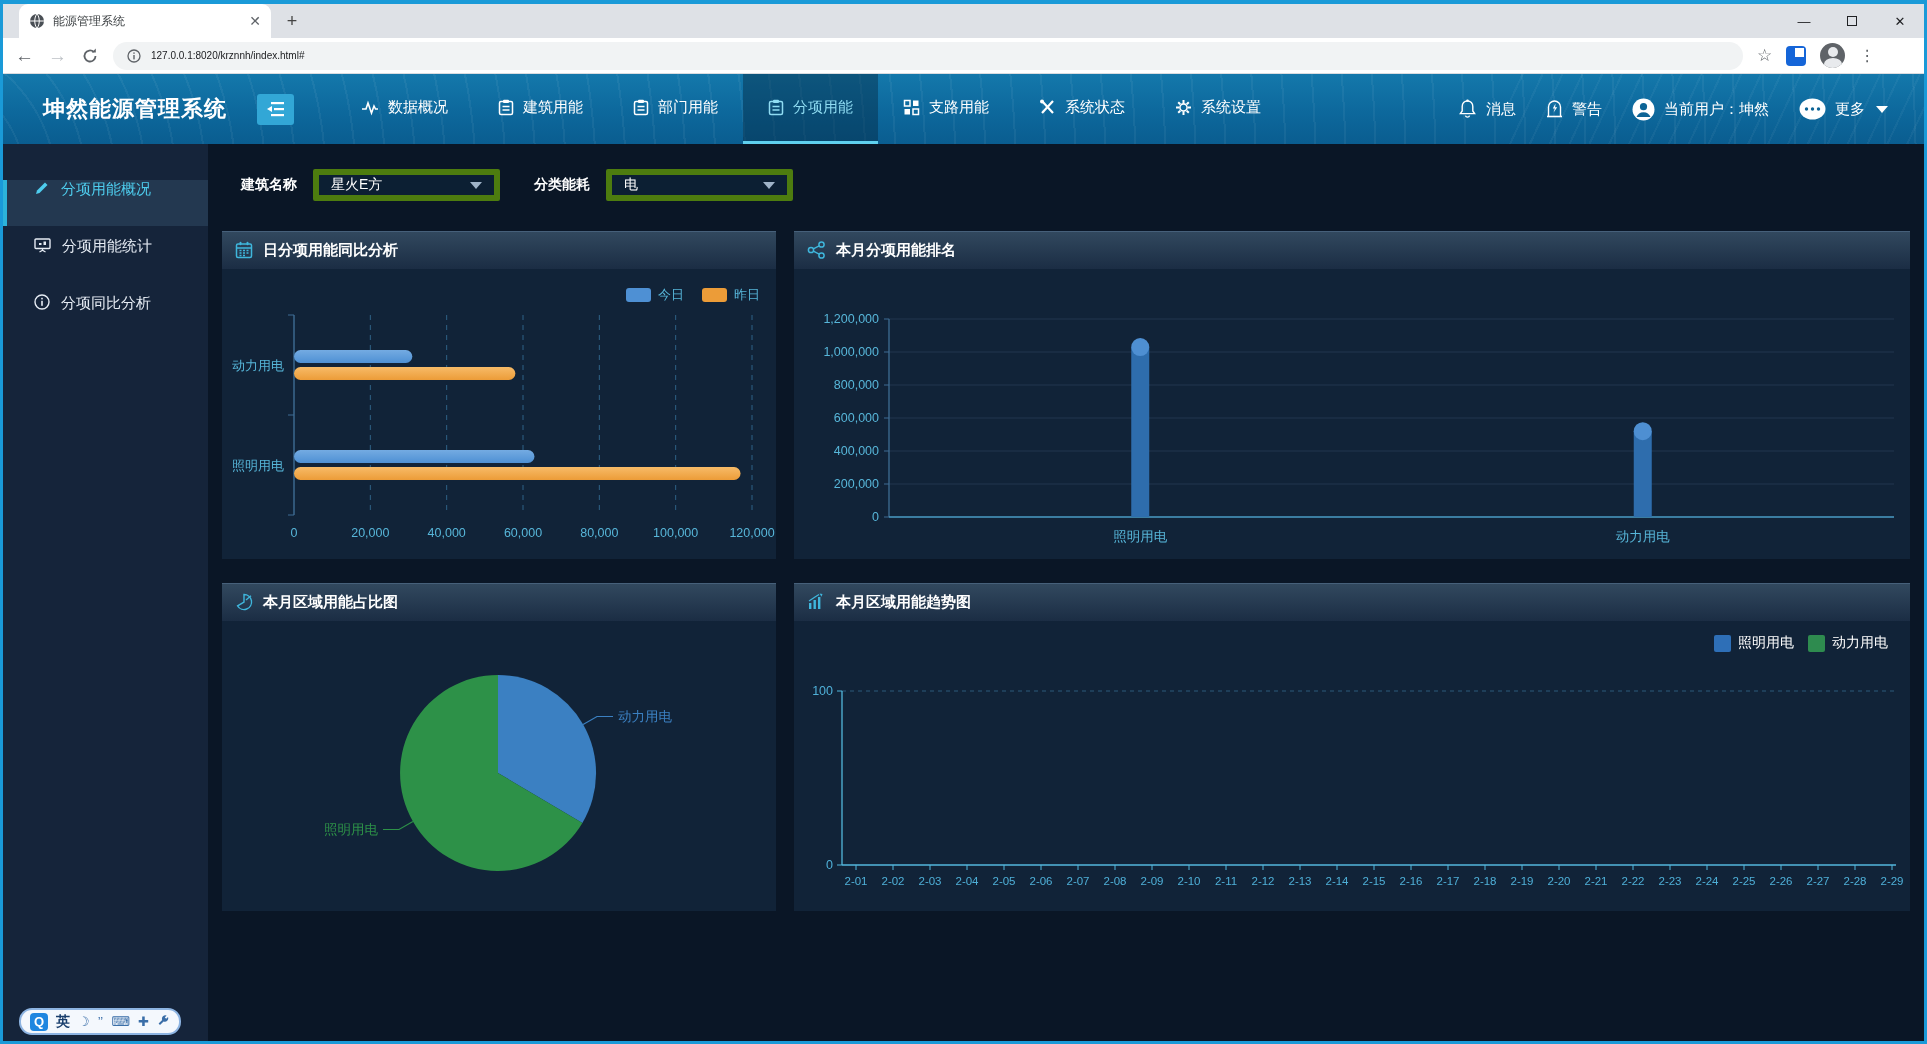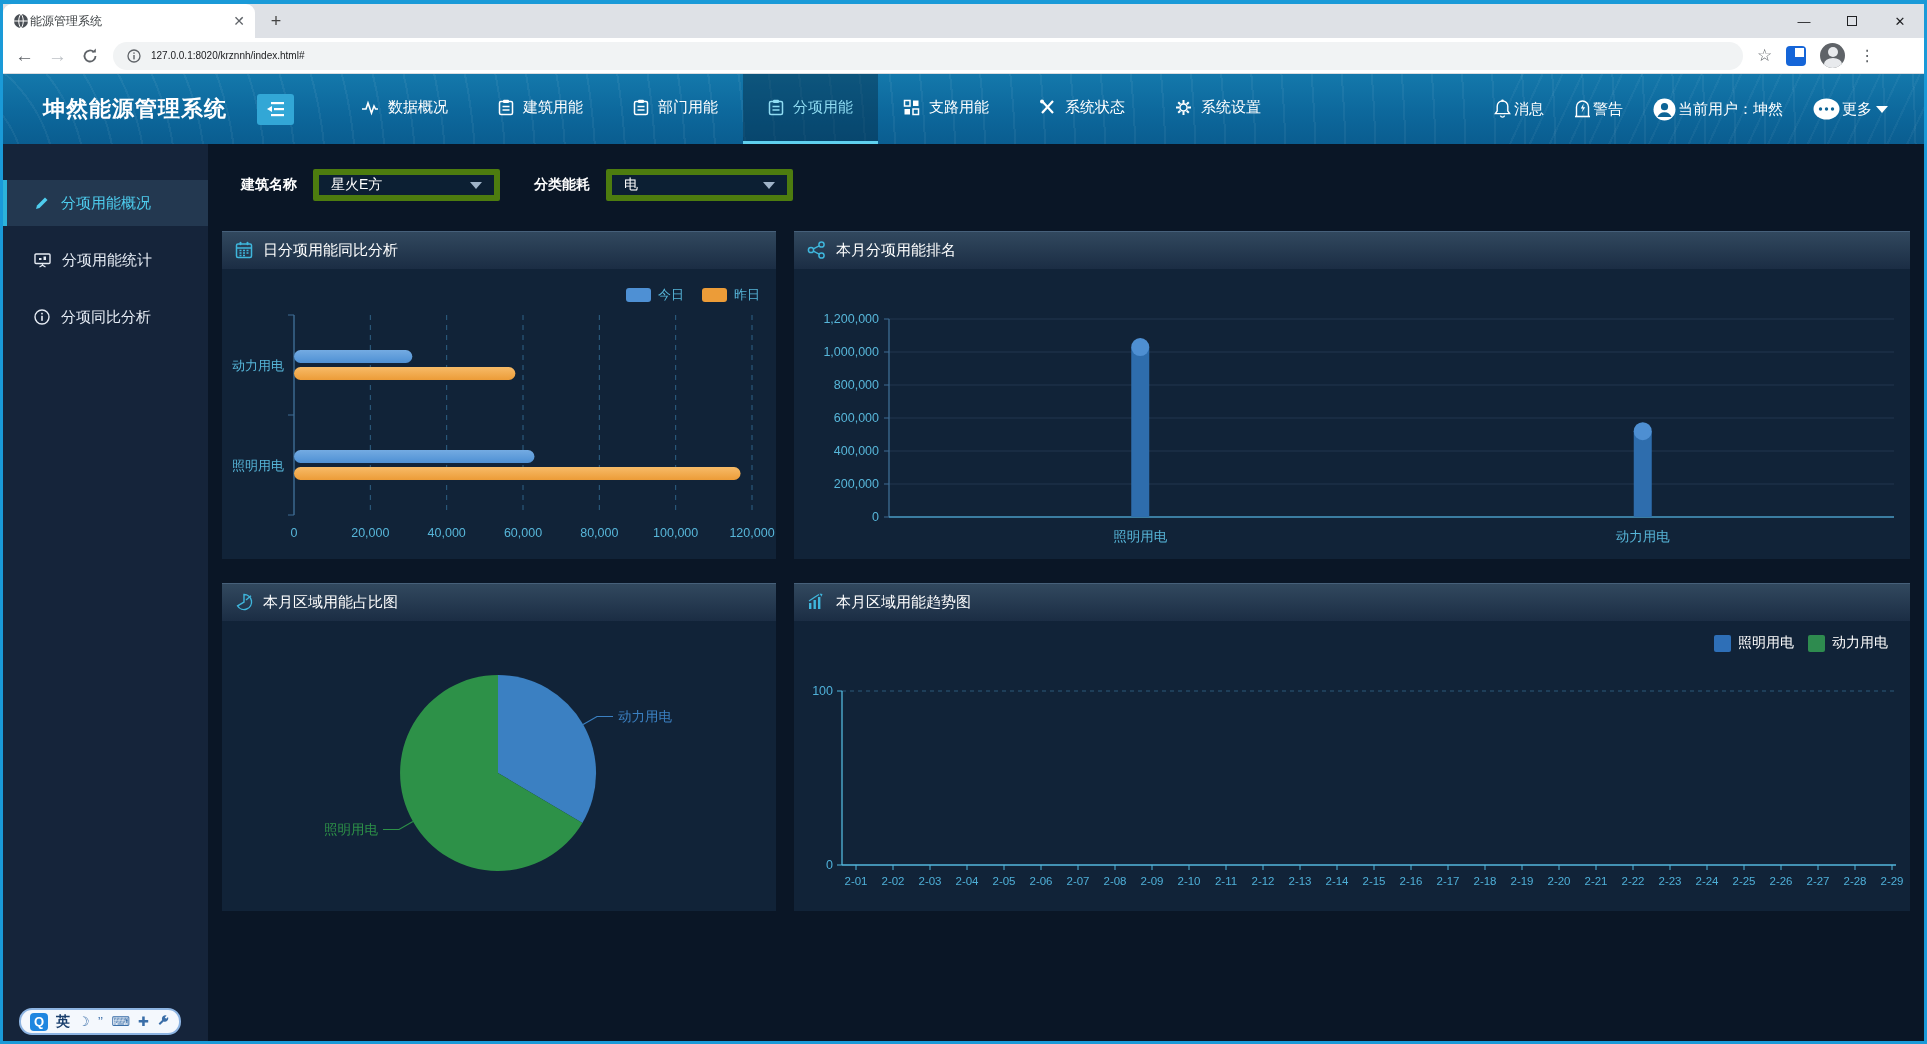--- a/index.html
+++ b/index.html
@@ -3,22 +3,22 @@
 <meta charset="utf-8">
 <style>
   * { margin:0; padding:0; box-sizing:border-box; }
   body { font-family:"Liberation Sans","DejaVu Sans",sans-serif; background:#222; }
   .screen { position:relative; width:1927px; height:1044px; background:#0a1626;
             border:3px solid #1a9ad8; border-top:4px solid #1a9ad8; overflow:hidden;
             display:flex; flex-direction:column; }
 
   
   .tabbar { height:34px; background:#dee1e6; display:flex; align-items:flex-end; flex:none; }
-  .tab { width:252px; height:34px; background:#fff; border-radius:9px 9px 0 0; margin-left:0;
-         display:flex; align-items:center; padding:0 10px; gap:1px; }
+  .tab { width:252px; height:34px; background:#fff; border-radius:9px 9px 0 0; margin-left:16px;
+         display:flex; align-items:center; padding:0 10px; gap:8px; }
   .tab-title { font-size:12px; color:#3c4043; flex:1; white-space:nowrap; overflow:hidden; }
   .tab-close { color:#5f6368; font-size:14px; cursor:default; }
   .newtab { width:30px; height:30px; display:flex; align-items:center; justify-content:center;
             font-size:18px; color:#444; margin-left:6px; margin-bottom:2px; }
   .wincontrols { margin-left:auto; display:flex; height:100%; }
   .wincontrols span { width:48px; display:flex; align-items:center; justify-content:center;
                       font-size:13px; color:#202124; }
   .wc-max i { display:block; width:10px; height:10px; border:1px solid #202124; }
   .toolbar { height:36px; background:#fff; display:flex; align-items:center; padding:0 12px;
              gap:14px; flex:none; border-bottom:1px solid #dadce0; }
@@ -49,46 +49,46 @@
           margin-left:40px; white-space:nowrap; z-index:1; }
   .hamburger { align-self:center; margin-left:30px; width:37px; height:31px; background:#32a7d6;
                border-radius:3px; display:flex; align-items:center; justify-content:center; z-index:1; }
   .mainnav { display:flex; margin-left:42px; z-index:1; }
   .nav-item { display:flex; align-items:center; gap:9px; padding:0 25px; color:#fff; font-size:15px;
               white-space:nowrap; border-bottom:3px solid transparent; }
   .nav-item svg { flex:none; }
   .nav-item.active { background:rgba(4,38,63,.42); color:#8fdcf2; border-bottom-color:#5fd0ef; }
   .header-right { margin-left:auto; display:flex; align-items:center; gap:30px; padding-right:36px;
                   color:#fff; font-size:15px; z-index:1; }
-  .hr-item { display:flex; align-items:center; gap:2px; white-space:nowrap; }
+  .hr-item { display:flex; align-items:center; gap:9px; white-space:nowrap; }
   .caret-down { width:0; height:0; border-left:6px solid transparent; border-right:6px solid transparent;
                 border-top:7px solid #fff; margin-left:2px; }
 
   
   .mainrow { flex:1; display:flex; min-height:0; }
   .sidebar { width:205px; flex:none; background:#15243a; padding-top:36px; }
-  .side-item { height:46px; display:flex; align-items:center; gap:11px; padding-left:27px;
+  .side-item { height:46px; display:flex; align-items:flex-start; gap:11px; padding-left:27px;
                color:#e6ecf4; font-size:15px; margin-bottom:11px; border-left:4px solid transparent; }
   .side-item.active { background:#233850; border-left-color:#2cb3da; color:#4ecdee; }
   .rightcol { flex:1; display:flex; flex-direction:column; min-width:0; }
   .content { flex:1; background:#0a1626; position:relative; }
 
   .filters { display:flex; align-items:center; margin:25px 0 0 33px; }
   .flabel { color:#fff; font-size:14px; font-weight:bold; }
   .select { width:187px; height:32px; background:#0c1f33; border:6px solid #4d7c0f; border-radius:2px;
             display:flex; align-items:center; padding:0 12px; margin-left:16px; color:#fff; font-size:14px; }
   .select .sel-caret { margin-left:auto; width:0; height:0; border-left:6px solid transparent;
             border-right:6px solid transparent; border-top:7px solid #9fb3c8; }
   .flabel.second { margin-left:34px; }
 
   .grid { display:grid; grid-template-columns:554px 1116px; gap:24px 18px; margin:30px 14px 0 14px; }
   .panel { background:#112338; display:flex; flex-direction:column; }
   .panel-head { height:38px; flex:none; background:linear-gradient(180deg,#32495f,#1b2d44);
                 box-shadow:inset 0 1px 0 #46607a; display:flex; align-items:center; padding:12px 13px;
-                gap:10px; color:#fff; font-size:15px; font-weight:400; }
+                gap:10px; color:#fff; font-size:15px; font-weight:700; }
   .panel-body { height:290px; position:relative; }
   .chart { position:absolute; inset:0; }
   .legend { position:absolute; display:flex; align-items:center; z-index:2; }
   .legend1 { top:17px; right:16px; gap:18px;text-align:center; }
   .legend1 .leg-item { display:flex; align-items:center; gap:7px; color:#57b6d9; font-size:13px; }
   .sw1 { width:25px; height:14px; border-radius:3px; display:inline-block; }
   .legend4 { top:13px; right:22px; gap:14px; }
   .legend4 .leg-item { display:flex; align-items:center; gap:7px; color:#fff; font-size:14px; }
   .sw4 { width:17px; height:17px; border-radius:2px; display:inline-block; }
 

